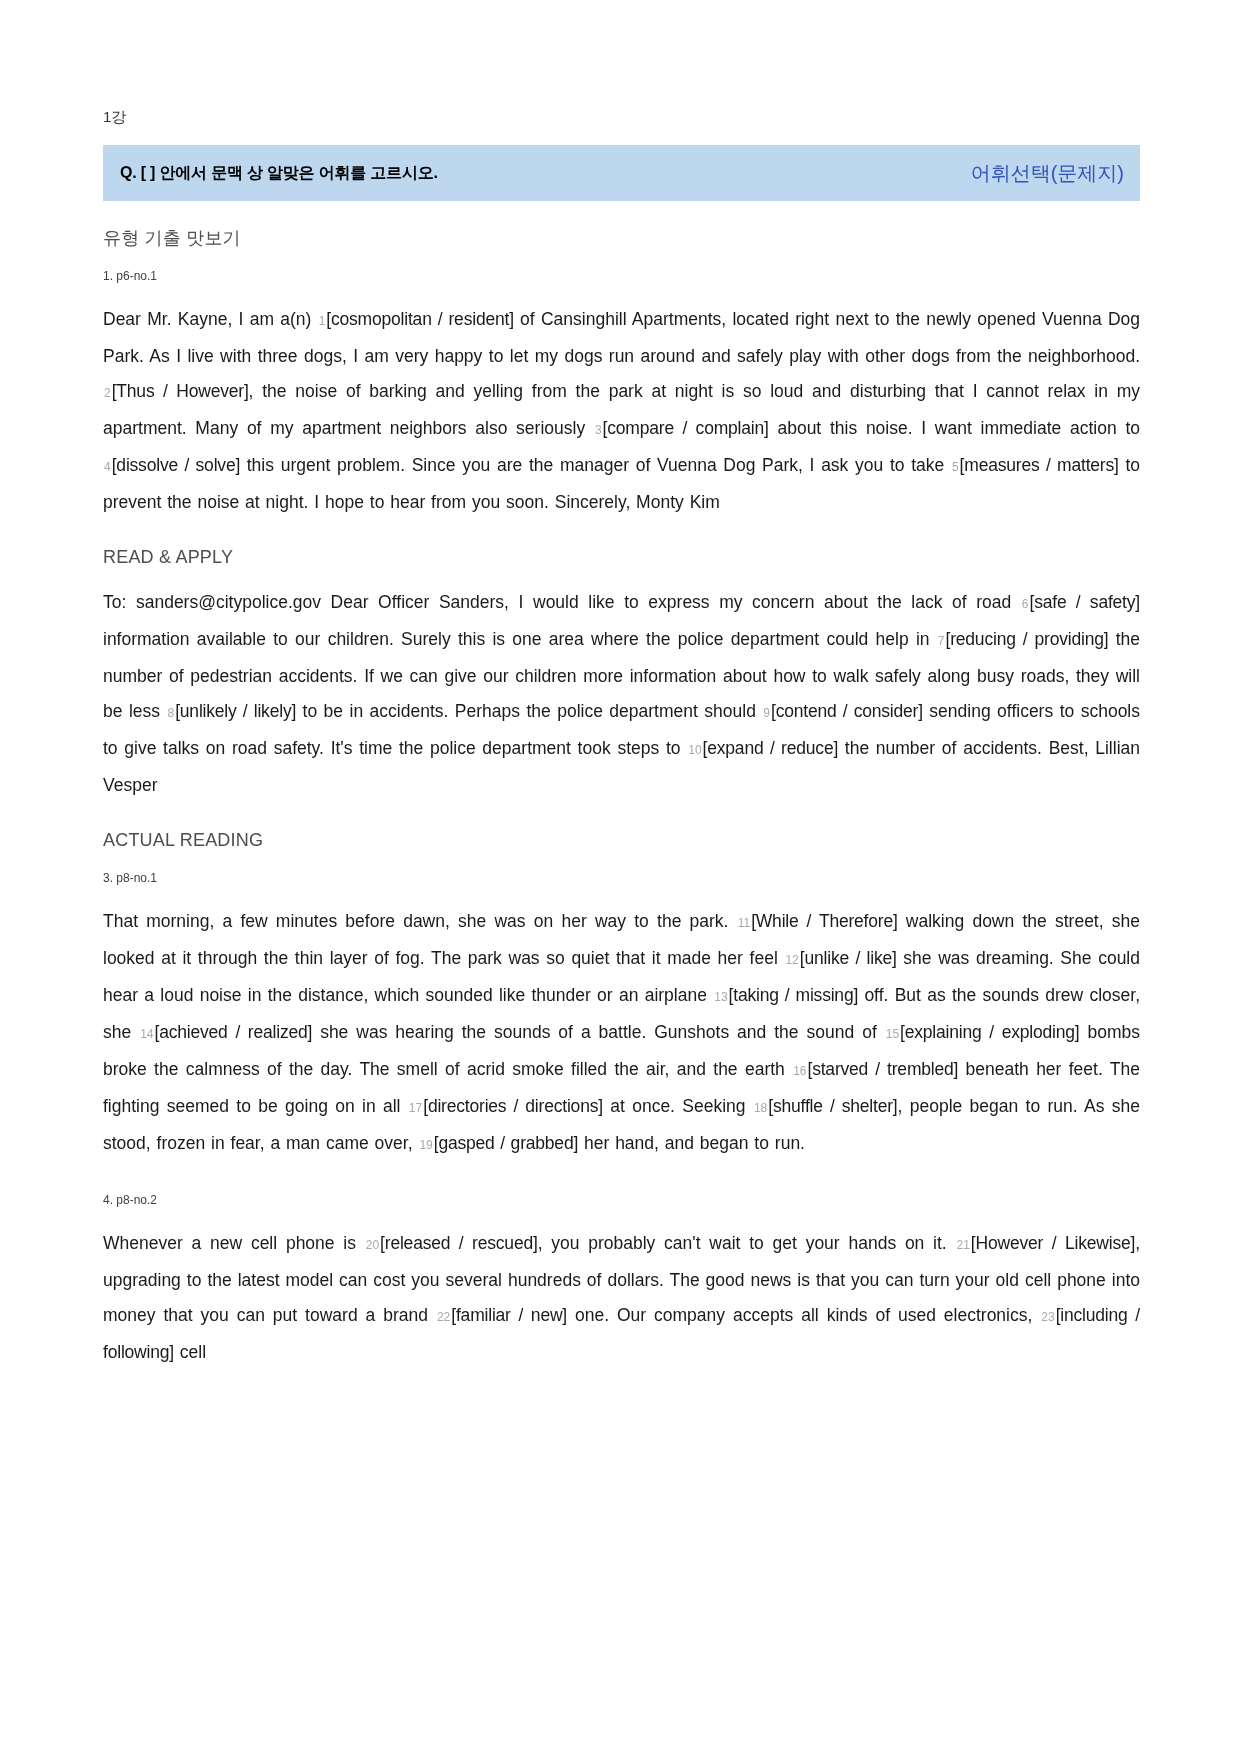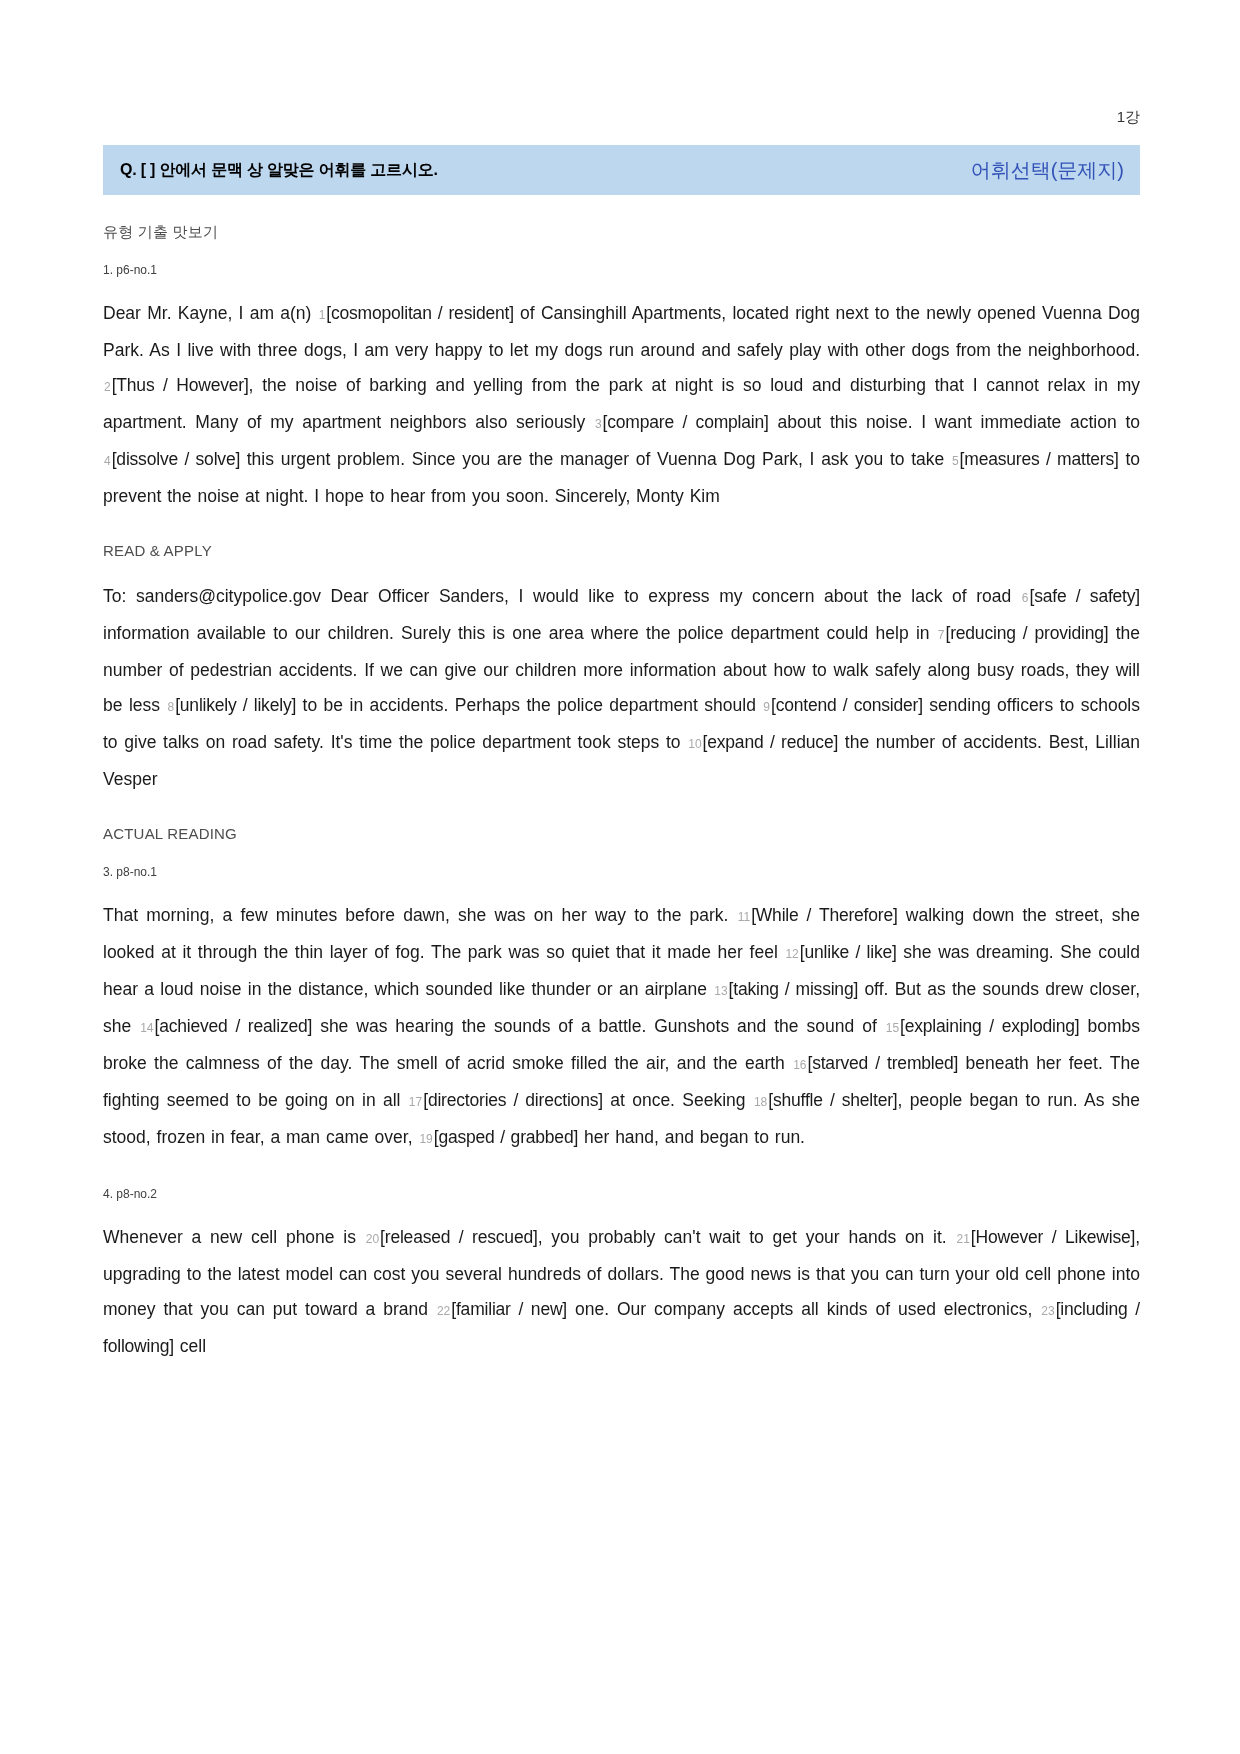--- a/index.html
+++ b/index.html
@@ -19,46 +19,45 @@
     color:var(--body-text);
     overflow:hidden;
   }
   .page{
     padding:108px 100px 0 103px;
   }
   .lesson-label{
     font-size:15px;
     color:#333333;
     line-height:18px;
-    text-align:right;
   }
   .q-bar{
     margin-top:19px;
-    height:50px;
+    height:56px;
     background:var(--header-bg);
     display:flex;
     align-items:center;
     justify-content:space-between;
     padding:0 16px 0 17px;
   }
   .q-text{
     font-size:16px;
     font-weight:700;
     color:#000000;
     letter-spacing:-0.2px;
   }
   .q-tag{
     font-size:20px;
     color:var(--tag-text);
   }
   .section{
     margin-top:27px;
   }
   .section-heading{
-    font-size:15px;
+    font-size:18px;
     color:var(--heading-text);
     line-height:20px;
     margin:0 0 18px 0;
     letter-spacing:0.2px;
   }
   .item-label{
     font-size:12px;
     color:var(--label-text);
     line-height:20px;
     margin:0 0 0 0;

